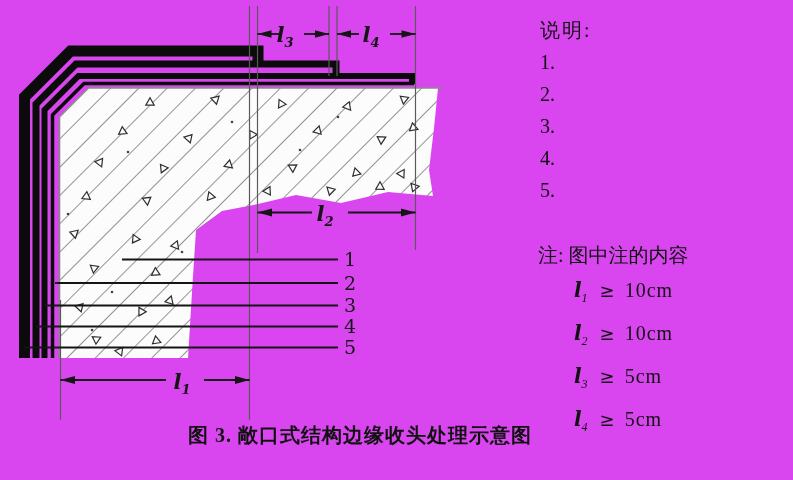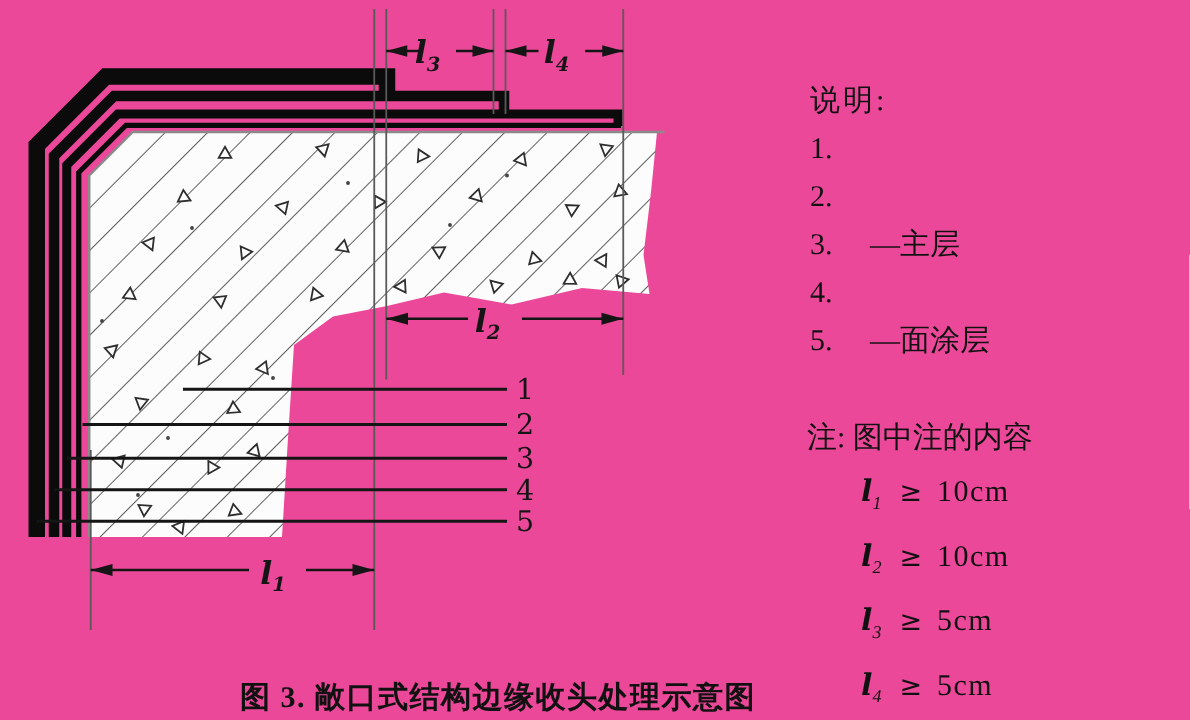--- a/index.html
+++ b/index.html
@@ -1,34 +1,34 @@
 <!DOCTYPE html>
 <html><head>
 <meta charset="utf-8">
 <style>
   html,body{margin:0;padding:0;background:#ffffff;}
   .stage{
-    position:relative;width:793px;height:480px;background:#ec4899;
+    position:relative;width:793px;height:480px;background:#d946ef;
     font-family:"Liberation Serif","DejaVu Serif",serif;color:#111;
     overflow:hidden;
   }
   svg{position:absolute;left:0;top:0;}
-  .panel{position:absolute;margin-top:37px;}
+  .panel{position:absolute;}
   .legend{left:540px;top:14px;font-size:20px;line-height:32px;}
   .legend .lg-title{letter-spacing:2px;}
   .lg-item{display:flex;}
   .lg-num{display:inline-block;width:40px;}
   .note{left:538px;top:240px;font-size:20px;line-height:30px;text-align:right;}
   .nt-item{margin-left:36px;margin-top:5px;display:flex;align-items:baseline;}
   .nt-sym i{font-style:italic;font-weight:bold;font-family:"DejaVu Serif",serif;}
   .nt-sym sub{font-size:12px;font-style:italic;}
   .nt-ge{margin:0 10px 0 12px;font-family:"DejaVu Sans",sans-serif;font-size:18px;}
   .nt-val{font-family:Liberation Serif, serif;letter-spacing:1px;}
   .caption{
-    position:absolute;left:160px;top:451px;width:400px;text-align:left;
+    position:absolute;left:160px;top:422px;width:400px;text-align:center;
     font-size:20px;font-weight:bold;letter-spacing:1px;
   }
   text{font-family:"DejaVu Serif","Liberation Serif",serif;}
   .dimlbl{font-style:italic;font-weight:bold;font-size:21px;}
   .dimsub{font-size:13px;font-style:italic;}
   .leadnum{font-size:19px;}
 </style>
 </head>
 <body>
 
@@ -158,28 +158,26 @@
   <div class="panel legend">
     <div class="lg-title">说明:</div>
     <div class="lg-item">
       <span class="lg-num">1.</span>
     </div>
     <div class="lg-item">
       <span class="lg-num">2.</span>
     </div>
     <div class="lg-item">
       <span class="lg-num">3.</span>
-      <span class="lg-label">—主层</span>
     </div>
     <div class="lg-item">
       <span class="lg-num">4.</span>
     </div>
     <div class="lg-item">
       <span class="lg-num">5.</span>
-      <span class="lg-label">—面涂层</span>
     </div>
   </div>
 
   <div class="panel note">
     <div>注: 图中注的内容</div>
     <div class="nt-item">
       <span class="nt-sym"><i>l</i><sub>1</sub></span>
       <span class="nt-ge">≥</span>
       <span class="nt-val">10cm</span>
     </div>

